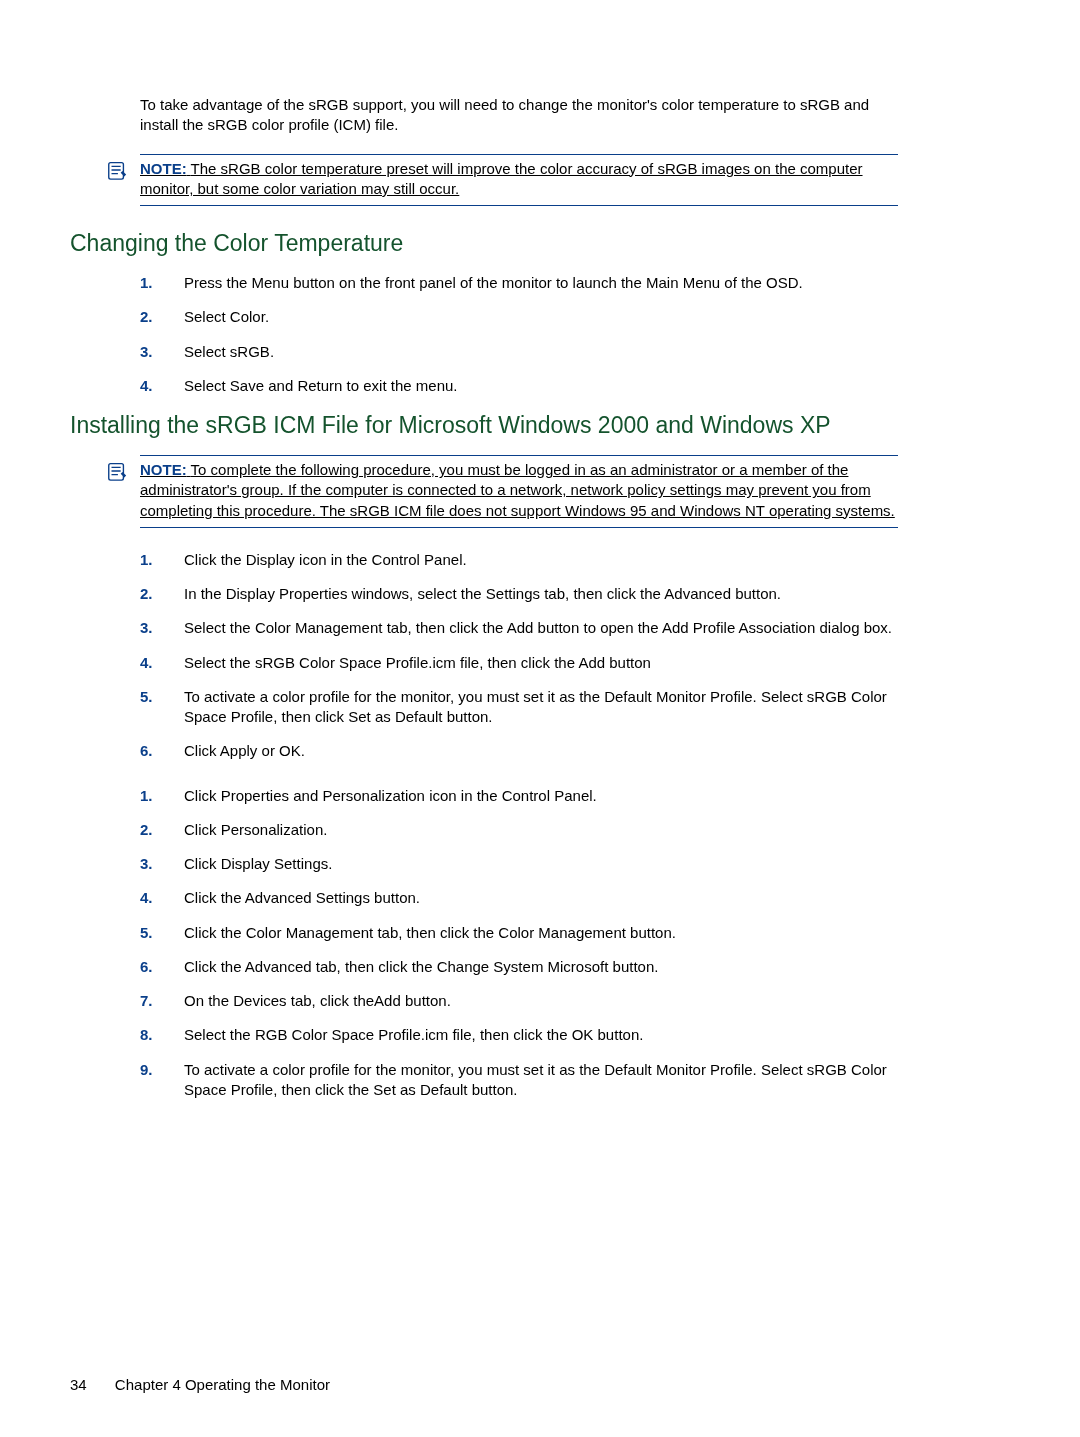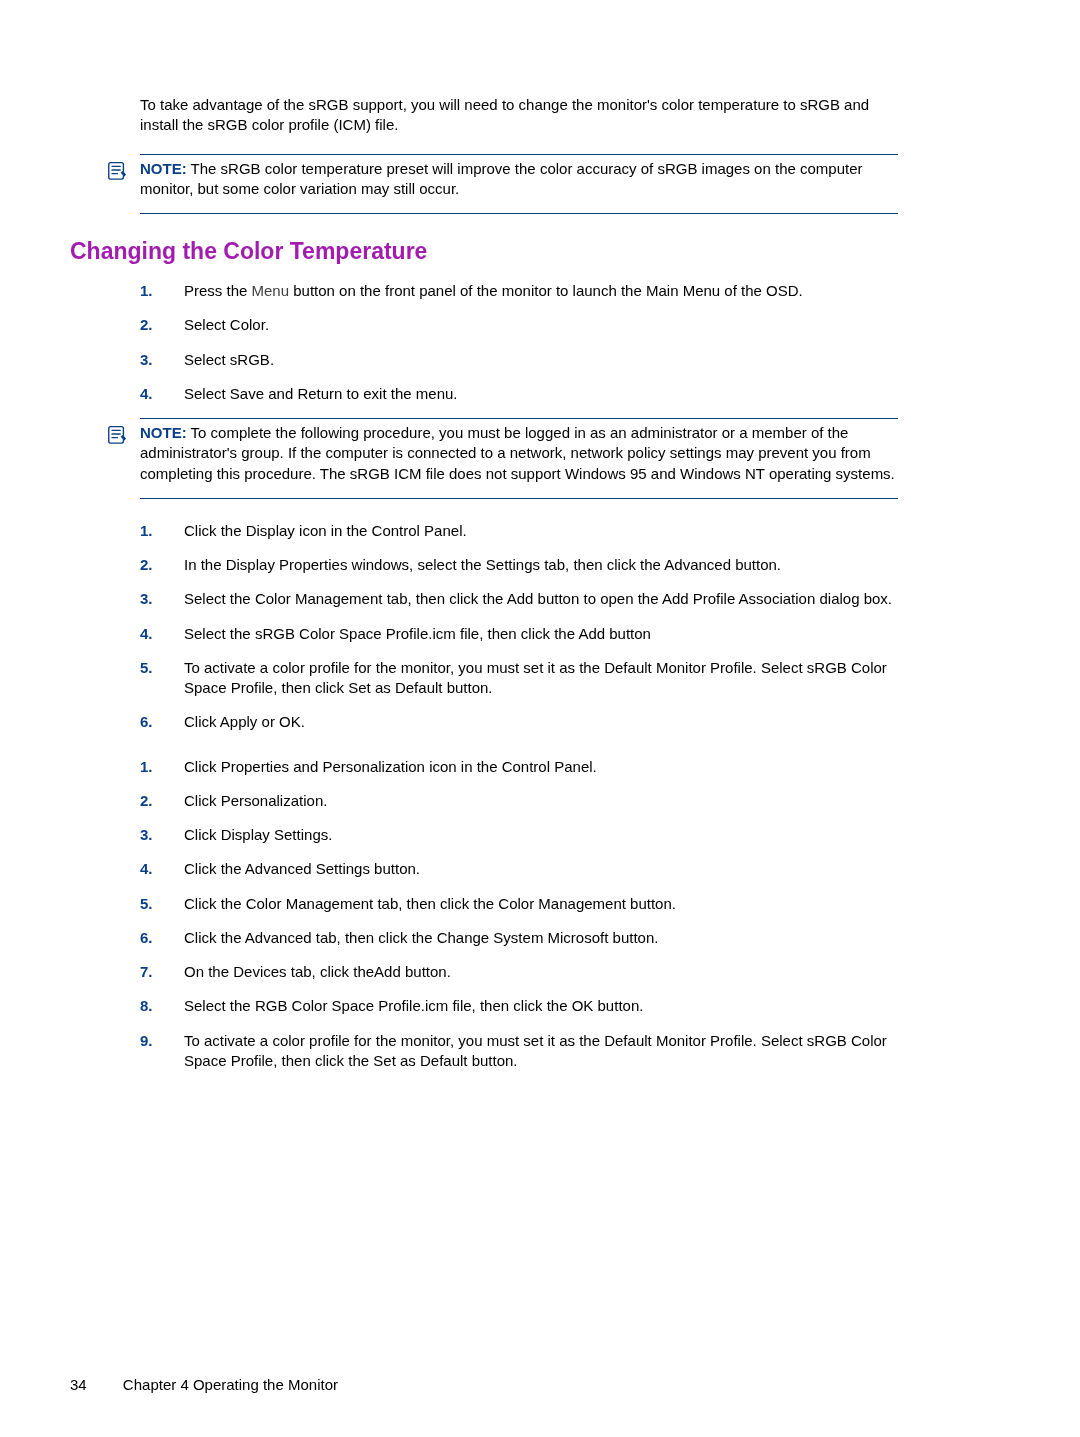--- a/index.html
+++ b/index.html
@@ -1,29 +1,29 @@
 <!DOCTYPE html>
 <html><head>
 <meta charset="utf-8">
 <style>
   * { margin:0; padding:0; box-sizing:border-box; }
   body { background:#fff; font-family:Arial,Helvetica,sans-serif; font-size:15px; color:#000; line-height:1.35; }
   .page { width:968px; height:1437px; padding:95px 70px 0 70px; position:relative; }
   .para { margin:0 0 18px 0; margin-left:70px; }
-  .note-block { margin:6px 0 22px 0; margin-left:70px; border-top:1px solid #0a3f8a; border-bottom:1px solid #0a3f8a; padding:4px 0 14px 0; position:relative; }
+  .note-block { margin:6px 0 22px 0; margin-left:70px; border-top:1px solid #0a3f8a; border-bottom:1px solid #0a3f8a; padding:4px 0 6px 0; position:relative;text-decoration:underline; }
   .note-icon { position:absolute; left:-34px; top:4px; width:22px; height:22px; }
   .note-label { color:#0a3f8a; font-weight:bold; }
-  h2 { color:#a21caf; font-size:23px; font-weight:bold; margin:10px 0 14px 0; }
+  h2 { color:#14532d; font-size:23px; font-weight:normal; margin:10px 0 14px 0; }
   .ol { margin-left:70px; }
   .li { position:relative; padding-left:44px; margin:0 0 14px 0; }
   .num { position:absolute; left:0; top:0; color:#0a3f8a; font-weight:bold; }
   .footer { position:absolute; bottom:42px; left:70px; font-size:15px; }
-  .footer .pg { margin-right:32px; }
+  .footer .pg { margin-right:24px; }
   b.inline { font-weight:normal; }
-  a.menu-link { color:#404040; text-decoration:none; }
+  a.menu-link { color:#000000; text-decoration:none; }
   .gap { height:10px; }
 </style>
 </head>
 <body>
 
 <div class="page">
 
   <p class="para">To take advantage of the sRGB support, you will need to change the monitor's color temperature to sRGB and install the sRGB color profile (ICM) file.</p>
 
   <div class="note-block">
@@ -45,20 +45,21 @@
       <span>Select </span><b class="inline">Color</b><span>.</span>
     </div>
     <div class="li"><span class="num">3.</span>
       <span>Select </span><b class="inline">sRGB</b><span>.</span>
     </div>
     <div class="li"><span class="num">4.</span>
       <span>Select </span><b class="inline">Save and Return</b><span> to exit the menu.</span>
     </div>
   </div>
 
+  <h2>Installing the sRGB ICM File for Microsoft Windows 2000 and Windows XP</h2>
   <div class="note-block">
     <svg class="note-icon" viewBox="0 0 24 24">
         <rect x="3" y="4" width="16" height="18" rx="2" fill="none" stroke="#0a3f8a" stroke-width="1.5"></rect>
         <path d="M6 8h10M6 12h10M6 16h7" stroke="#0a3f8a" stroke-width="1.5"></path>
         <path d="M16 15l4 4 2-2-4-4z" fill="#0a3f8a"></path>
       </svg>
     <span class="note-label">NOTE:</span>
     <span>To complete the following procedure, you must be logged in as an administrator or a member of the administrator's group. If the computer is connected to a network, network policy settings may prevent you from completing this procedure. The sRGB ICM file does not support Windows 95 and Windows NT operating systems.</span>
   </div>
   <div class="ol">

